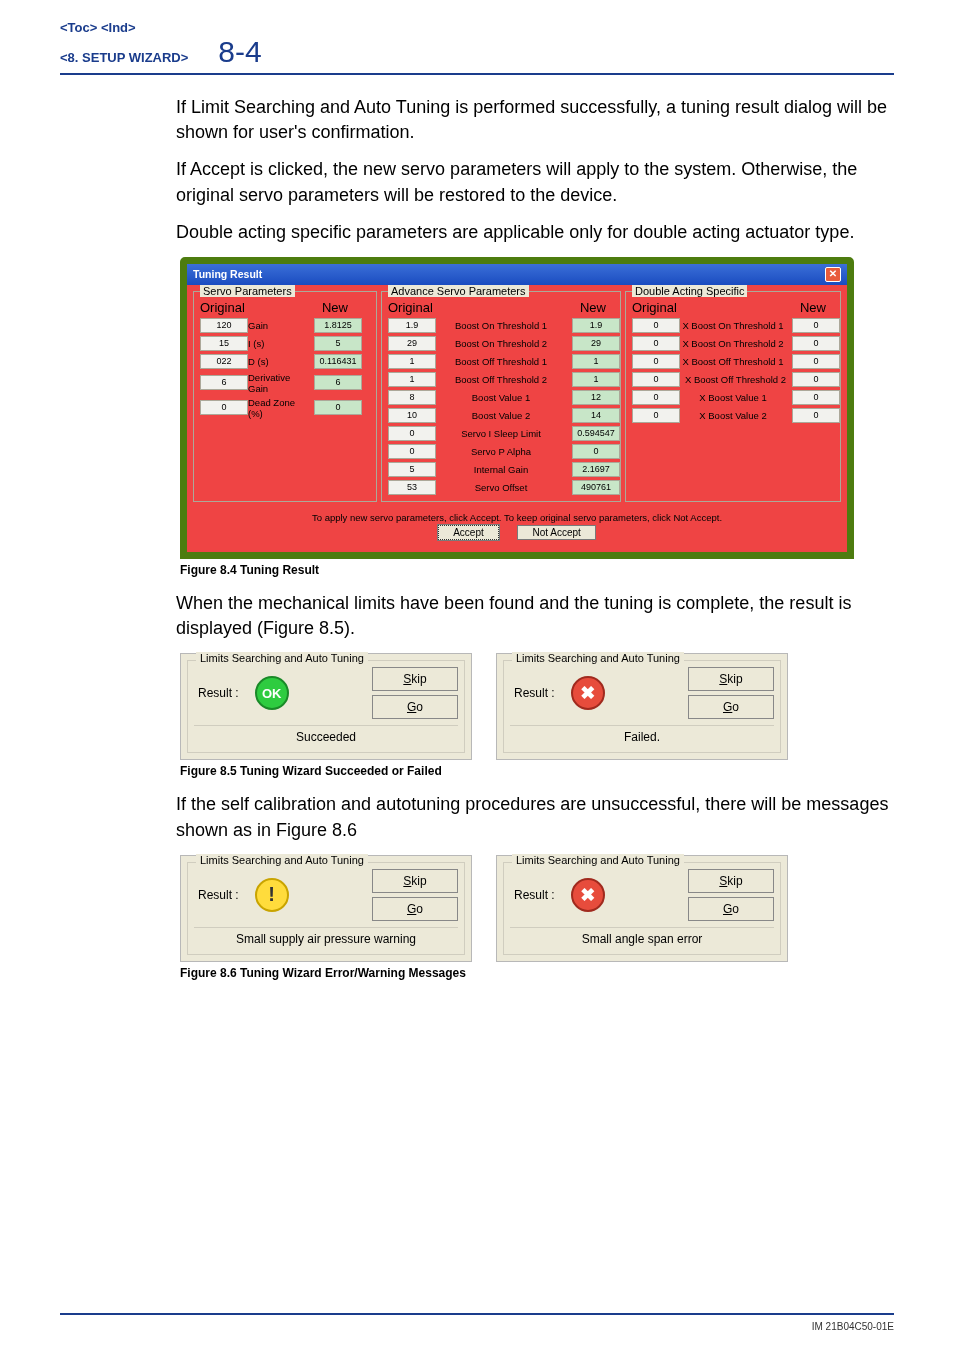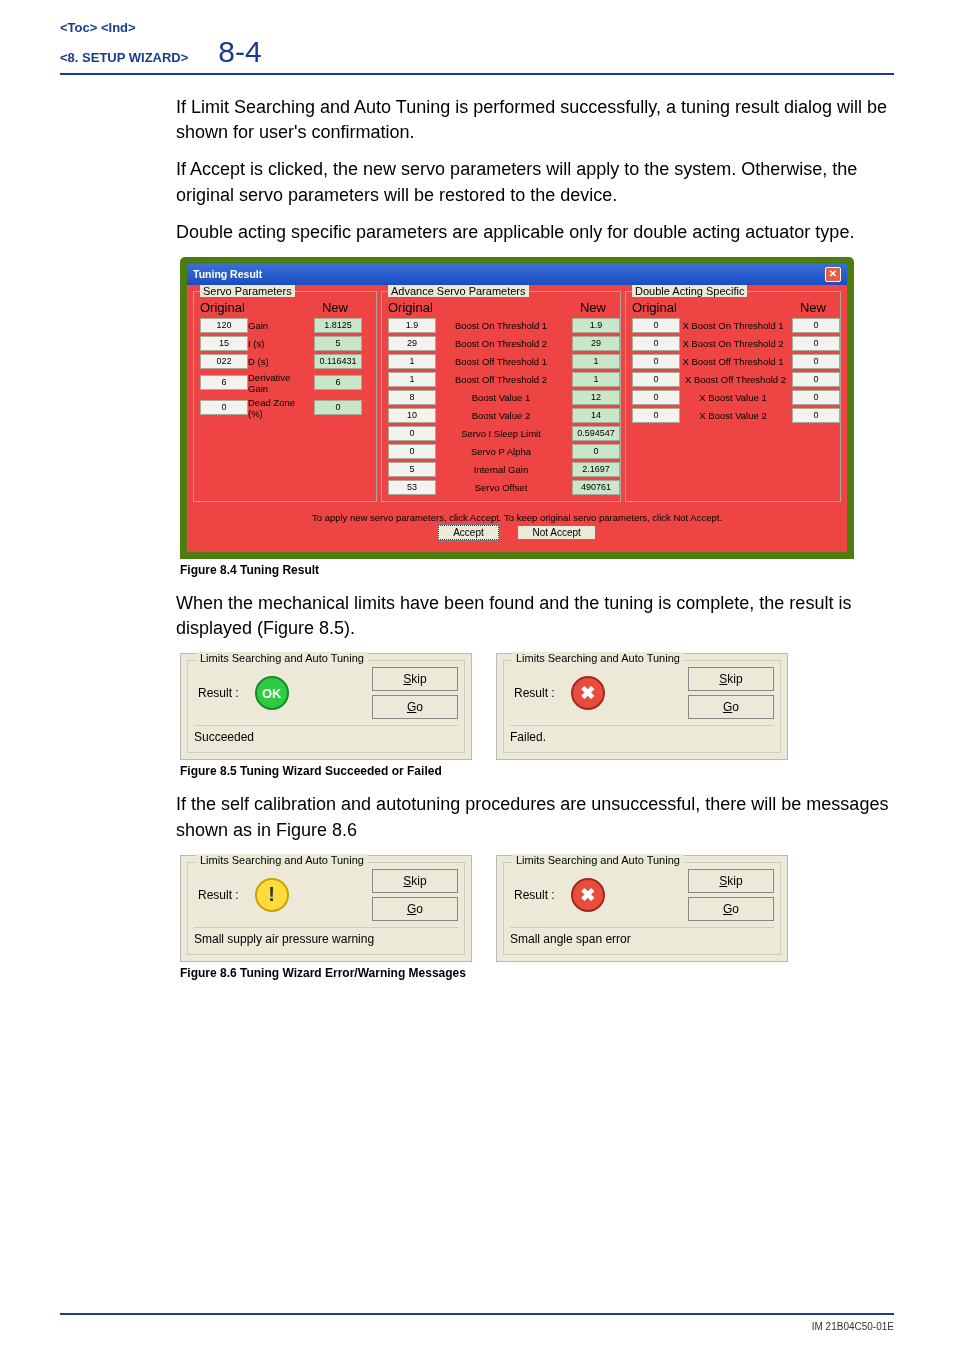--- a/index.html
+++ b/index.html
@@ -204,20 +204,21 @@
     justify-content: center;
     font-weight: bold;
     font-size: 13px;
     color: #fff;
     border: 2px solid;
   }
   .icon-ok { background: #2ecc40; border-color: #1a8a28; }
   .icon-fail { background: #e74c3c; border-color: #a02a1e; font-size: 18px;}
   .icon-warn { background: #ffdc3c; border-color: #c9a400; color: #333; font-size: 20px;}
   .status-msg {
+    text-align: center;
     padding: 4px 0 2px 0;
     border-top: 1px solid #d0cdbf;
     margin-top: 6px;
   }
   .footer {
     position: absolute;
     bottom: 18px;
     left: 60px;
     right: 60px;
     border-top: 2px solid #1a3c8c;

